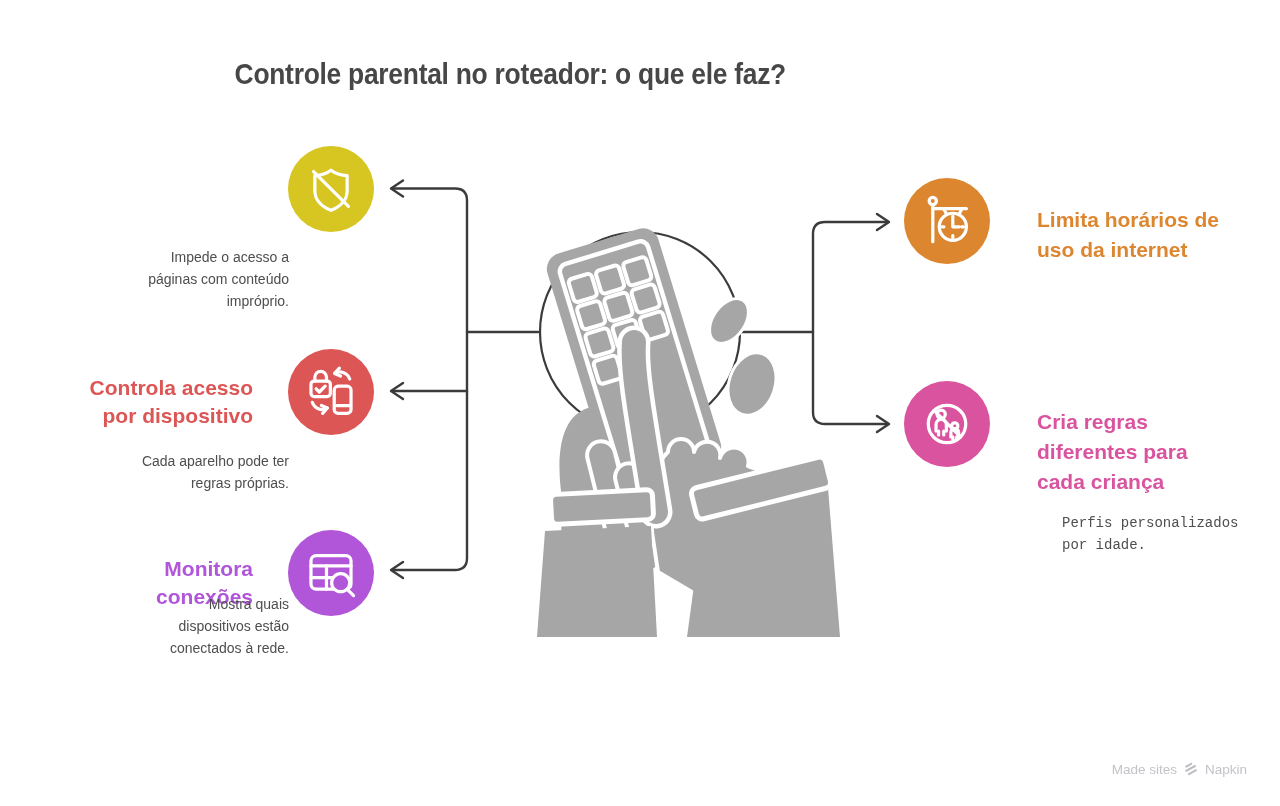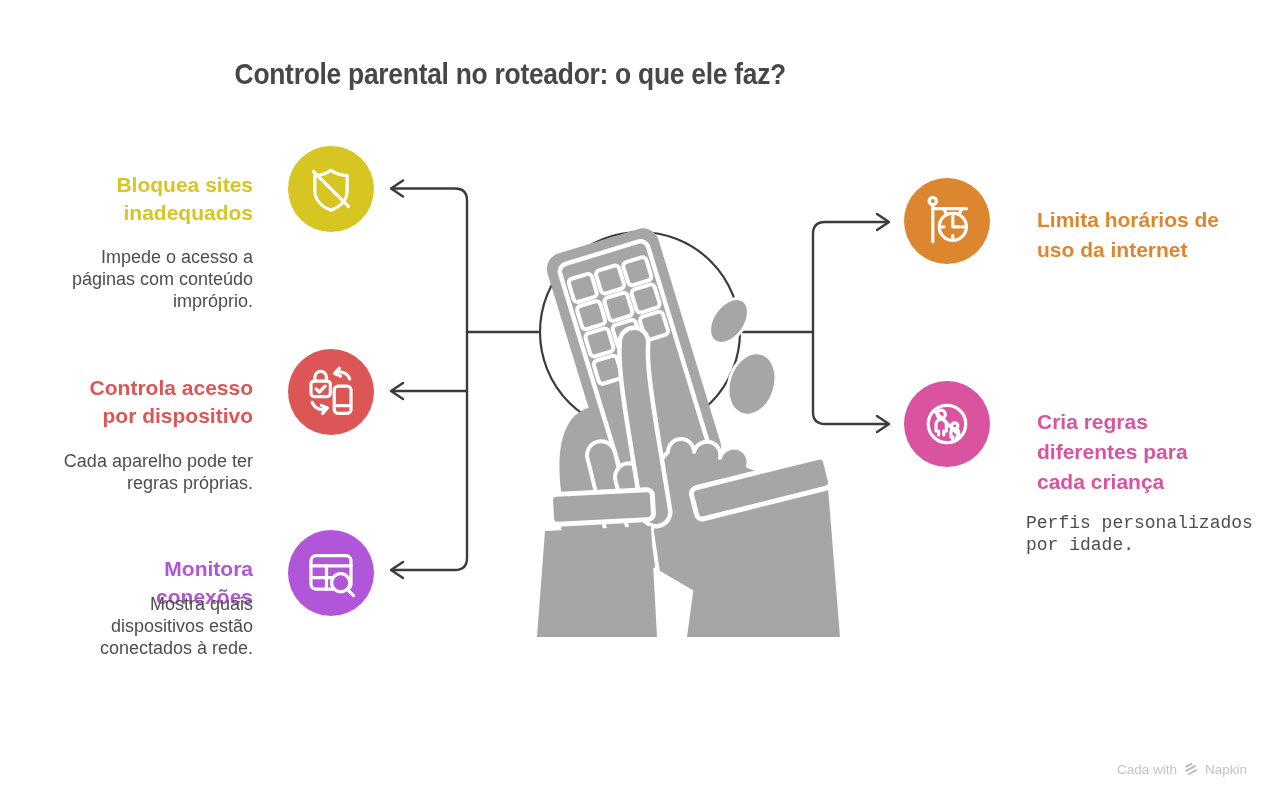--- a/index.html
+++ b/index.html
@@ -8,21 +8,21 @@
   .title{position:absolute;top:57px;left:0;width:1020px;text-align:center;}
   .title span{display:inline-block;font-size:30px;font-weight:bold;color:#474747;
           transform:scaleX(0.88);transform-origin:center;letter-spacing:-0.3px;}
   .art{position:absolute;top:0;left:0;}
   .icon-circle{position:absolute;width:86px;height:86px;border-radius:50%;
           display:flex;align-items:center;justify-content:center;}
   .icon-circle svg{width:62px;height:62px;}
   .tx{position:absolute;white-space:pre-line;}
   .heading{font-size:21px;font-weight:bold;line-height:28px;}
   .heading.rt{line-height:30px;margin-left:11px;}
-  .desc{font-size:18px;line-height:22px;color:#4e4e4e;}
+  .desc{font-size:14px;line-height:22px;color:#4e4e4e;padding-left:36px;}
   .left-col{left:0;width:253px;text-align:right;}
   .right-col{left:1026px;width:245px;text-align:left;}
   .footer{position:absolute;top:761px;right:33px;display:flex;align-items:center;gap:6px;
           font-size:13.5px;color:#c3c3c9;}
   .footer svg{width:16px;height:16px;}
   .ic{stroke:#fff;fill:none;stroke-width:2.5;stroke-linecap:round;stroke-linejoin:round;}
 </style>
 </head>
 <body>
 
@@ -155,22 +155,20 @@
         <line x1="17.5" y1="29.5" x2="17.5" y2="32.5"></line>
         <line x1="21.5" y1="29.5" x2="21.5" y2="32.5"></line>
         <circle cx="30" cy="25.5" r="2.4"></circle>
         <path d="M27 34 v-3.5 a3 3 0 0 1 6 0 V34"></path>
         <line x1="28.5" y1="34" x2="28.5" y2="36"></line>
         <line x1="31.5" y1="34" x2="31.5" y2="36"></line>
       </g>
     </svg>
   </div>
 
-  <div class="tx heading left-col" style="top: 171px; color: rgb(215, 197, 34);">Bloquea sites
-inadequados</div>
   <div class="tx desc left-col" style="top:246px;">Impede o acesso a
 páginas com conteúdo
 impróprio.</div>
 
   <div class="tx heading left-col" style="top: 374px; color: rgb(221, 86, 86);">Controla acesso
 por dispositivo</div>
   <div class="tx desc left-col" style="top:450px;">Cada aparelho pode ter
 regras próprias.</div>
 
   <div class="tx heading left-col" style="top: 555px; color: rgb(177, 86, 217);">Monitora
@@ -182,21 +180,21 @@
   <div class="tx heading rt right-col" style="top: 205px; color: rgb(221, 134, 48);">Limita horários de
 uso da internet</div>
 
   <div class="tx heading rt right-col" style="top: 407px; color: rgb(217, 83, 159);">Cria regras
 diferentes para
 cada criança</div>
   <div class="tx desc right-col" style="top:512px;font-family:Liberation Mono, monospace;">Perfis personalizados
 por idade.</div>
 
   <div class="footer">
-    <span>Cada with</span>
+    <span>Made sites</span>
     <svg viewBox="0 0 16 16">
       <g stroke="#bcbcc2" stroke-width="2" stroke-linecap="round" fill="none">
         <path d="M3.2 5.6 L8.2 2.8"></path>
         <path d="M3.2 9.8 L12 5"></path>
         <path d="M6 13.2 L13 9.2"></path>
       </g>
     </svg>
     <span>Napkin</span>
   </div>
 

